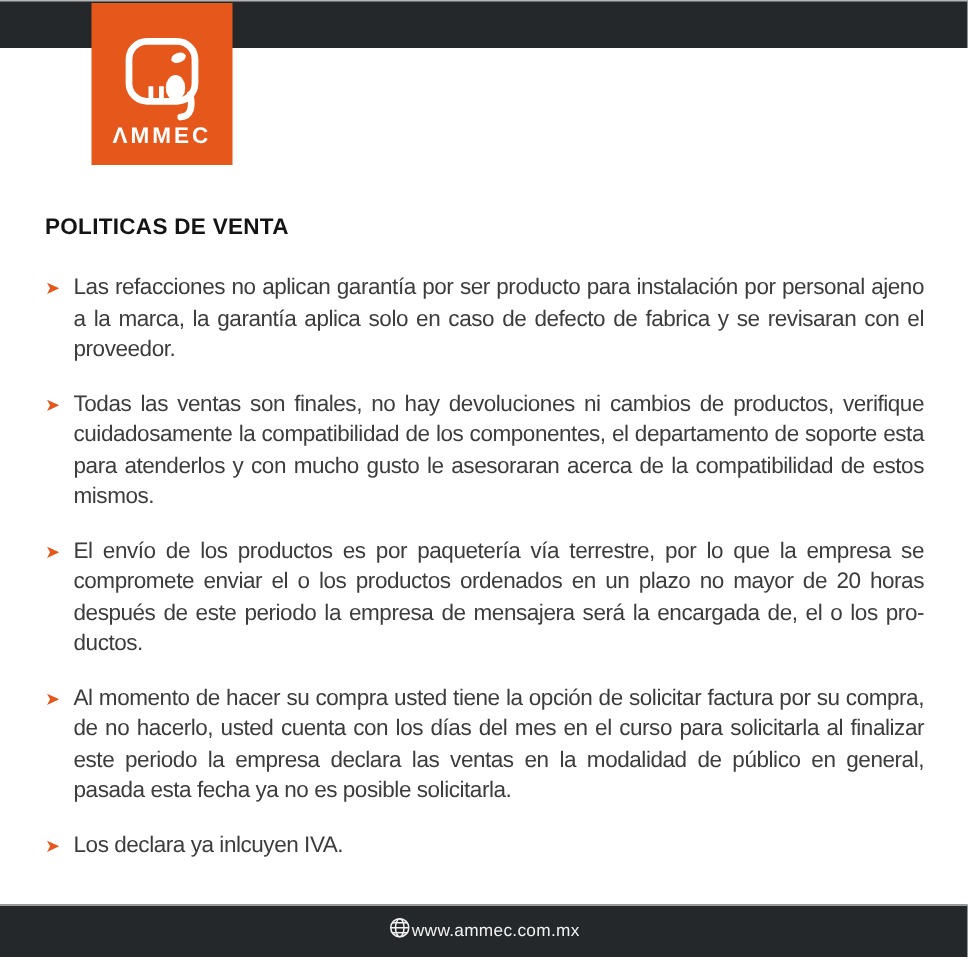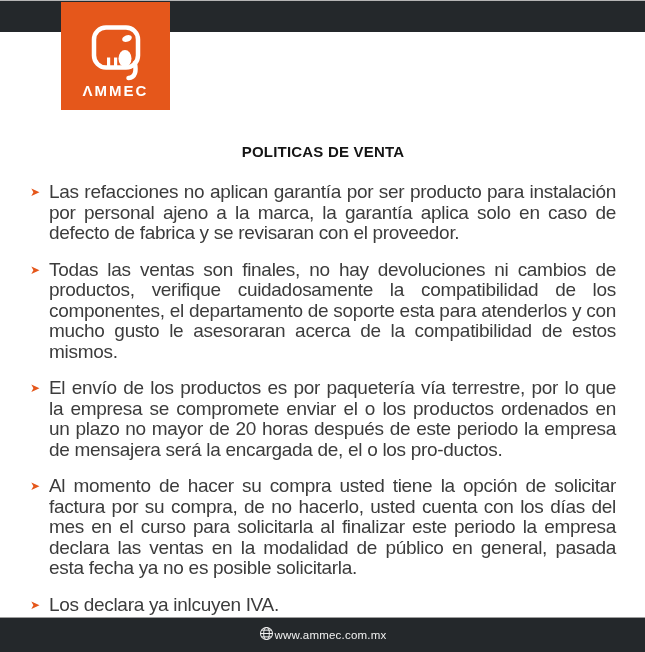--- a/index.html
+++ b/index.html
@@ -15,54 +15,54 @@
     font-family:"Liberation Sans",sans-serif;
   }
   
   .topbar{
     position:absolute;top:0;left:0;right:0;height:32px;
     background:var(--bar-dark);
     border-top:1px solid #b5b5b5;
   }
   
   .logo-block{
-    position:absolute;left:61px;top:2px;width:109px;height:108px;
+    position:absolute;left:61px;top:2px;width:94px;height:108px;
     background:var(--accent-orange);
     display:flex;flex-direction:column;align-items:center;
     padding-top:22px;z-index:2;
   }
   .logo-block svg{display:block;}
   .wordmark{
     color:#fff;font-weight:700;font-size:15px;letter-spacing:2px;
     margin-top:1px;line-height:1;
   }
   
   .main{
     position:absolute;left:30px;right:29px;top:143px;
   }
   .page-title{
-    text-align:center;font-weight:700;font-size:15px;color:#141414;
+    text-align:left;font-weight:700;font-size:15px;color:#141414;
     letter-spacing:.2px;
   }
   .policy-list{margin-top:22px;}
   .policy{
     display:flex;align-items:flex-start;margin-bottom:16px;
   }
   .bullet{
     flex:0 0 19px;color:var(--accent-orange);
     font-family:"DejaVu Sans",sans-serif;
     font-size:12px;line-height:20.5px;
   }
   .policy-text{
     flex:1;text-align:justify;color:var(--text-dark);
-    font-size:19px;line-height:20.5px;letter-spacing:-0.3px;
+    font-size:15px;line-height:20.5px;letter-spacing:-0.3px;
   }
   
   .footer{
-    position:absolute;left:0;right:0;bottom:0;height:35px;
+    position:absolute;left:0;right:0;bottom:14px;height:35px;
     background:var(--bar-dark);
     border-top:1px solid var(--separator-gray);
     display:flex;align-items:center;justify-content:center;gap:1px;
   }
   .footer-url{
     color:#f2f2f2;font-size:11.5px;letter-spacing:.2px;text-decoration:none;
   }
 </style>
 </head>
 <body>

